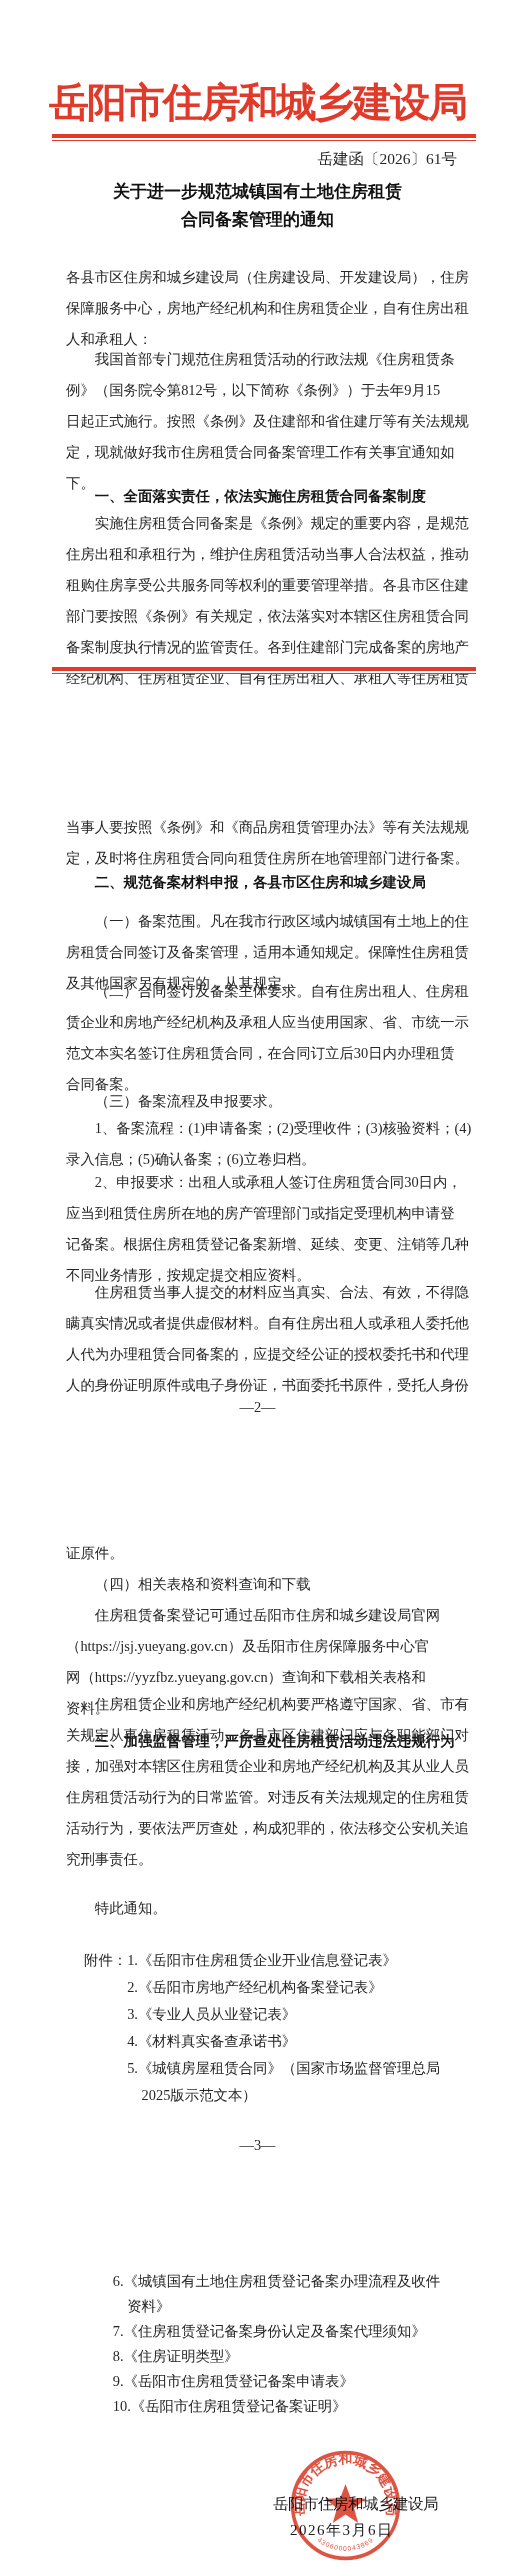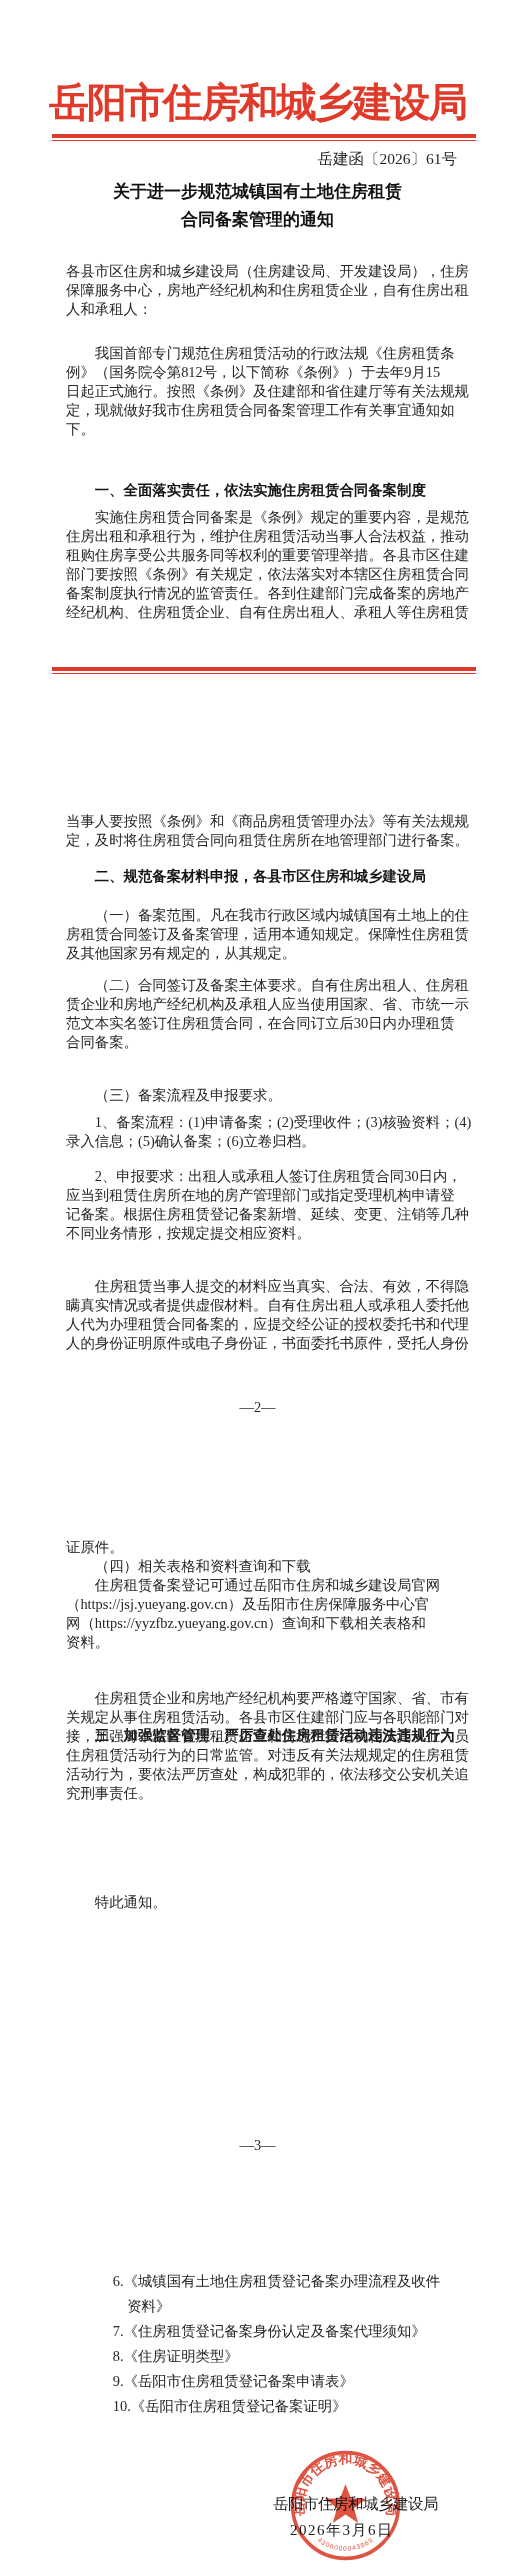--- a/index.html
+++ b/index.html
@@ -55,21 +55,21 @@
     font-size:17px;
     font-weight:bold;
     line-height:28px;
     color:#111;
     white-space:pre-line;
   }
   .line-block{
     position:absolute;
     left:66px;
     font-size:14.4px;
-    line-height:19px;
+    line-height:31px;
     color:var(--ink);
     white-space:pre;
   }
   .bold-heading{
     font-family:"Liberation Sans", sans-serif;
     font-weight:bold;
     color:#161616;
   }
   .attach-block{left:84px;}
   .page-number{
@@ -185,20 +185,26 @@
 
   <div class="line-block" style="top:1689px;">　　住房租赁企业和房地产经纪机构要严格遵守国家、省、市有
 关规定从事住房租赁活动。各县市区住建部门应与各职能部门对
 接，加强对本辖区住房租赁企业和房地产经纪机构及其从业人员
 住房租赁活动行为的日常监管。对违反有关法规规定的住房租赁
 活动行为，要依法严厉查处，构成犯罪的，依法移交公安机关追
 究刑事责任。</div>
 
   <div class="line-block" style="top:1893px;">　　特此通知。</div>
 
+  <div class="line-block attach-block" style="top:1947px;line-height:27px;">附件：1.《岳阳市住房租赁企业开业信息登记表》
+　　　2.《岳阳市房地产经纪机构备案登记表》
+　　　3.《专业人员从业登记表》
+　　　4.《材料真实备查承诺书》
+　　　5.《城镇房屋租赁合同》（国家市场监督管理总局
+　　　　2025版示范文本）</div>
 
   <div class="page-number" style="top:2137px;">—3—</div>
 
   <div class="line-block attach-block" style="top:2269px;line-height:25px;">　　6.《城镇国有土地住房租赁登记备案办理流程及收件
 　　　资料》
 　　7.《住房租赁登记备案身份认定及备案代理须知》
 　　8.《住房证明类型》
 　　9.《岳阳市住房租赁登记备案申请表》
 　　10.《岳阳市住房租赁登记备案证明》</div>
 

